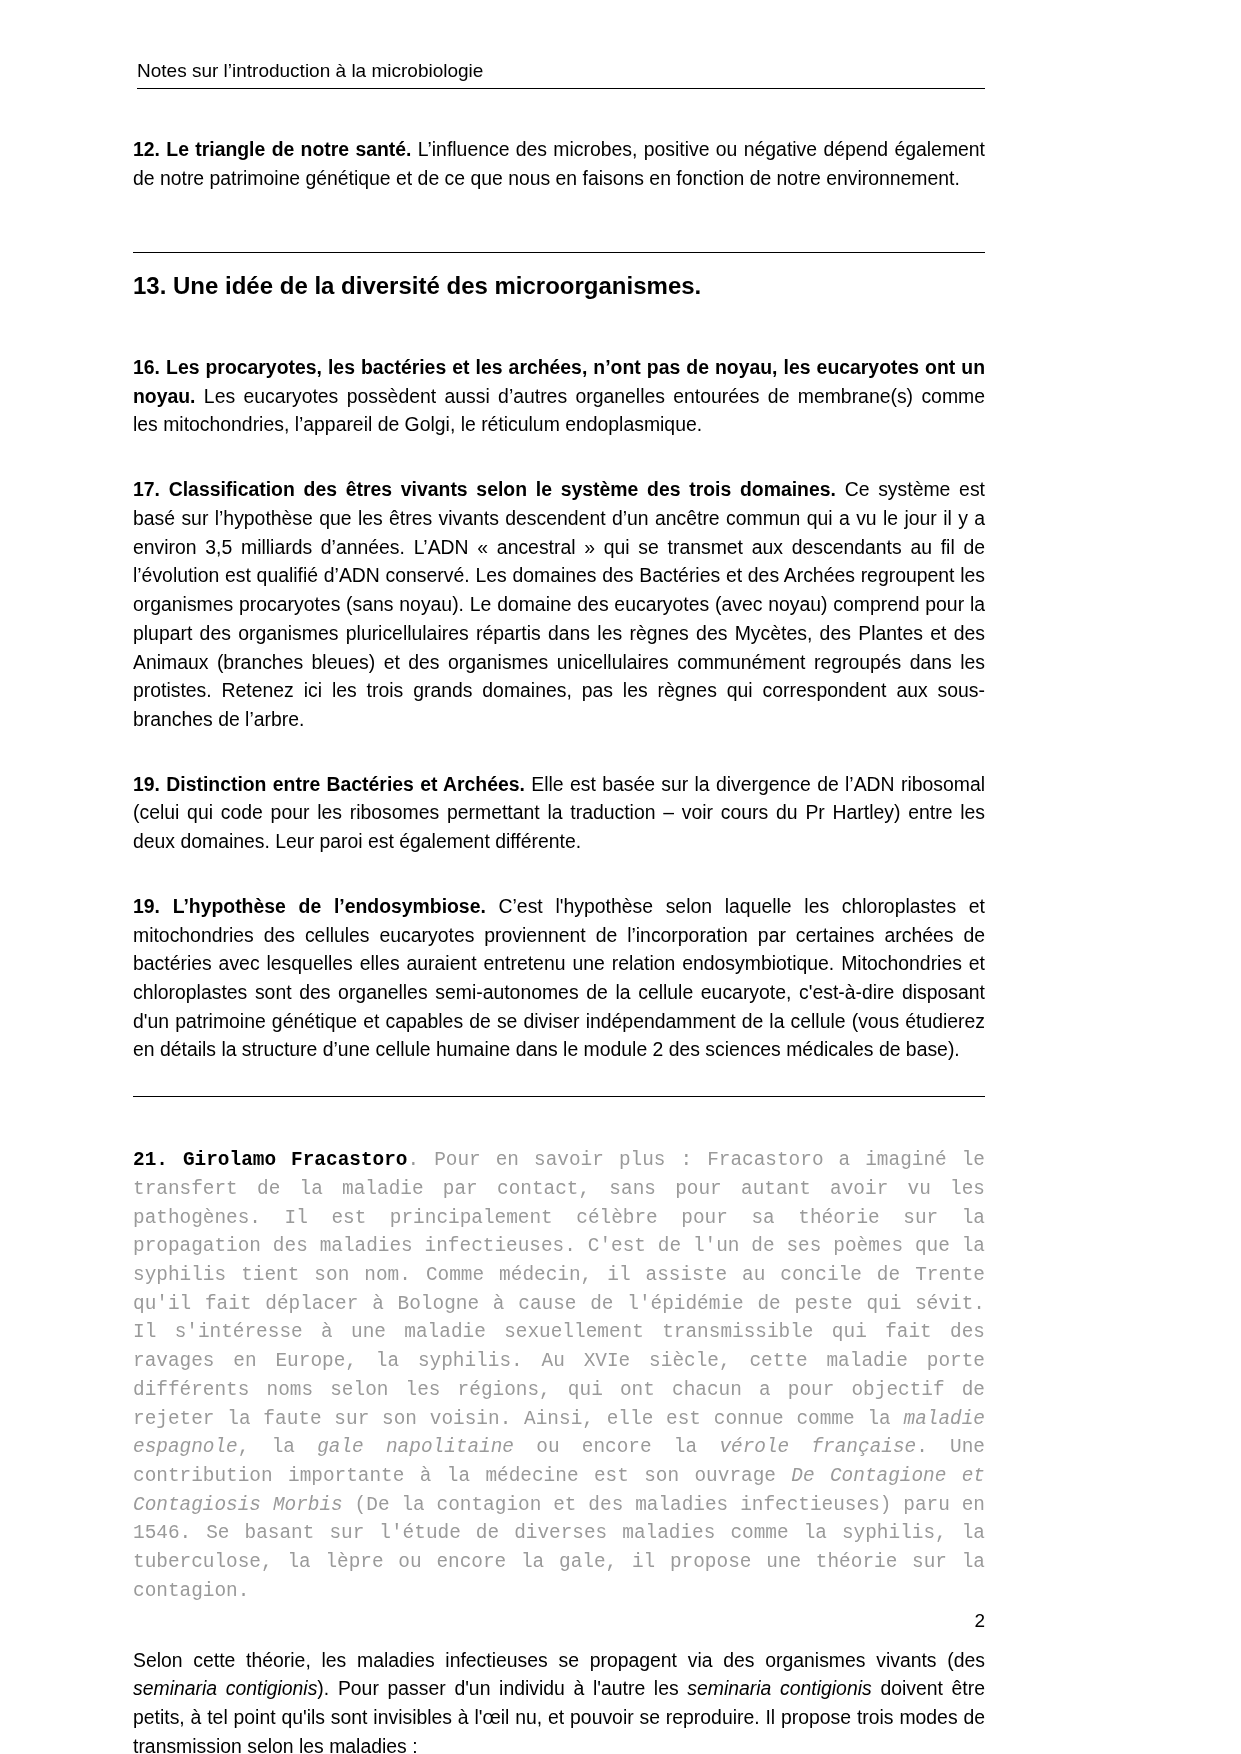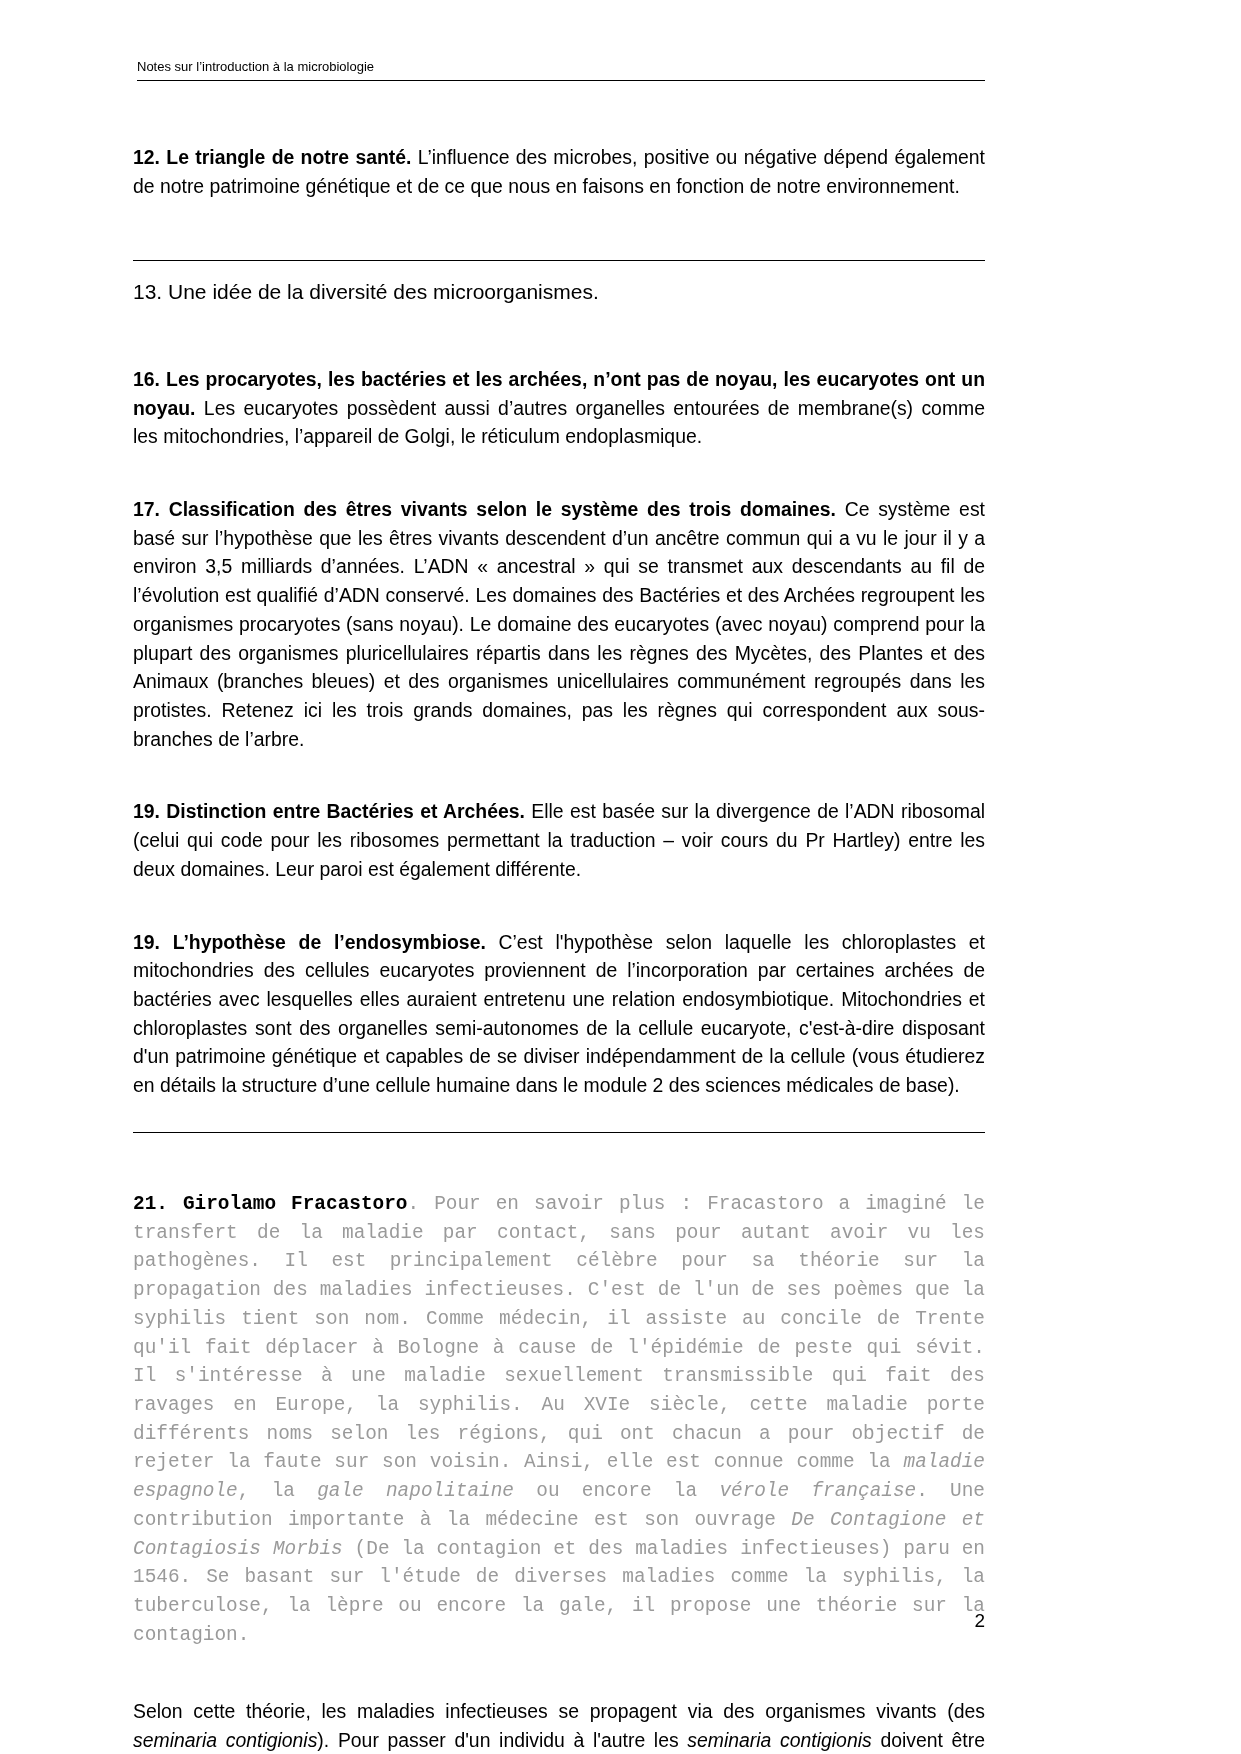--- a/index.html
+++ b/index.html
@@ -19,37 +19,37 @@
     box-sizing: border-box;
     overflow: hidden;
   }
   .header {
     position: absolute;
     left: 137px;
     top: 58px;
     width: 848px;
   }
   .header-title {
-    font-size: 13px;
+    font-size: 19px;
     line-height: 1.35;
     color: #000;
     padding-bottom: 4px;
   }
   .header-rule {
     border-bottom: 1.6px solid #000;
     width: 848px;
   }
   .content {
     position: absolute;
     left: 133px;
     top: 131px;
     width: 852px;
   }
   p.para {
-    margin: 12px 0 22px 0;
+    margin: 4px 0 22px 0;
     font-size: 19.4px;
     line-height: 1.48;
     text-align: justify;
     text-justify: inter-word;
     color: #000;
     hyphens: none;
   }
   p.gray {
     color: #9a9a9a;
     font-family: Liberation Mono, monospace;
@@ -57,22 +57,22 @@
   p.gray b, p.gray strong {
     color: #000;
   }
   b, strong {
     font-weight: bold;
   }
   i, em {
     font-style: italic;
   }
   .section-heading {
-    font-size: 21px;
-    font-weight: normal;
+    font-size: 24px;
+    font-weight: bold;
     line-height: 1.4;
     margin: 0;
   }
   .gap-med { height: 38px; }
   .hr-line {
     border: none;
     border-top: 1.6px solid #000;
     margin: 0;
     width: 100%;
   }

